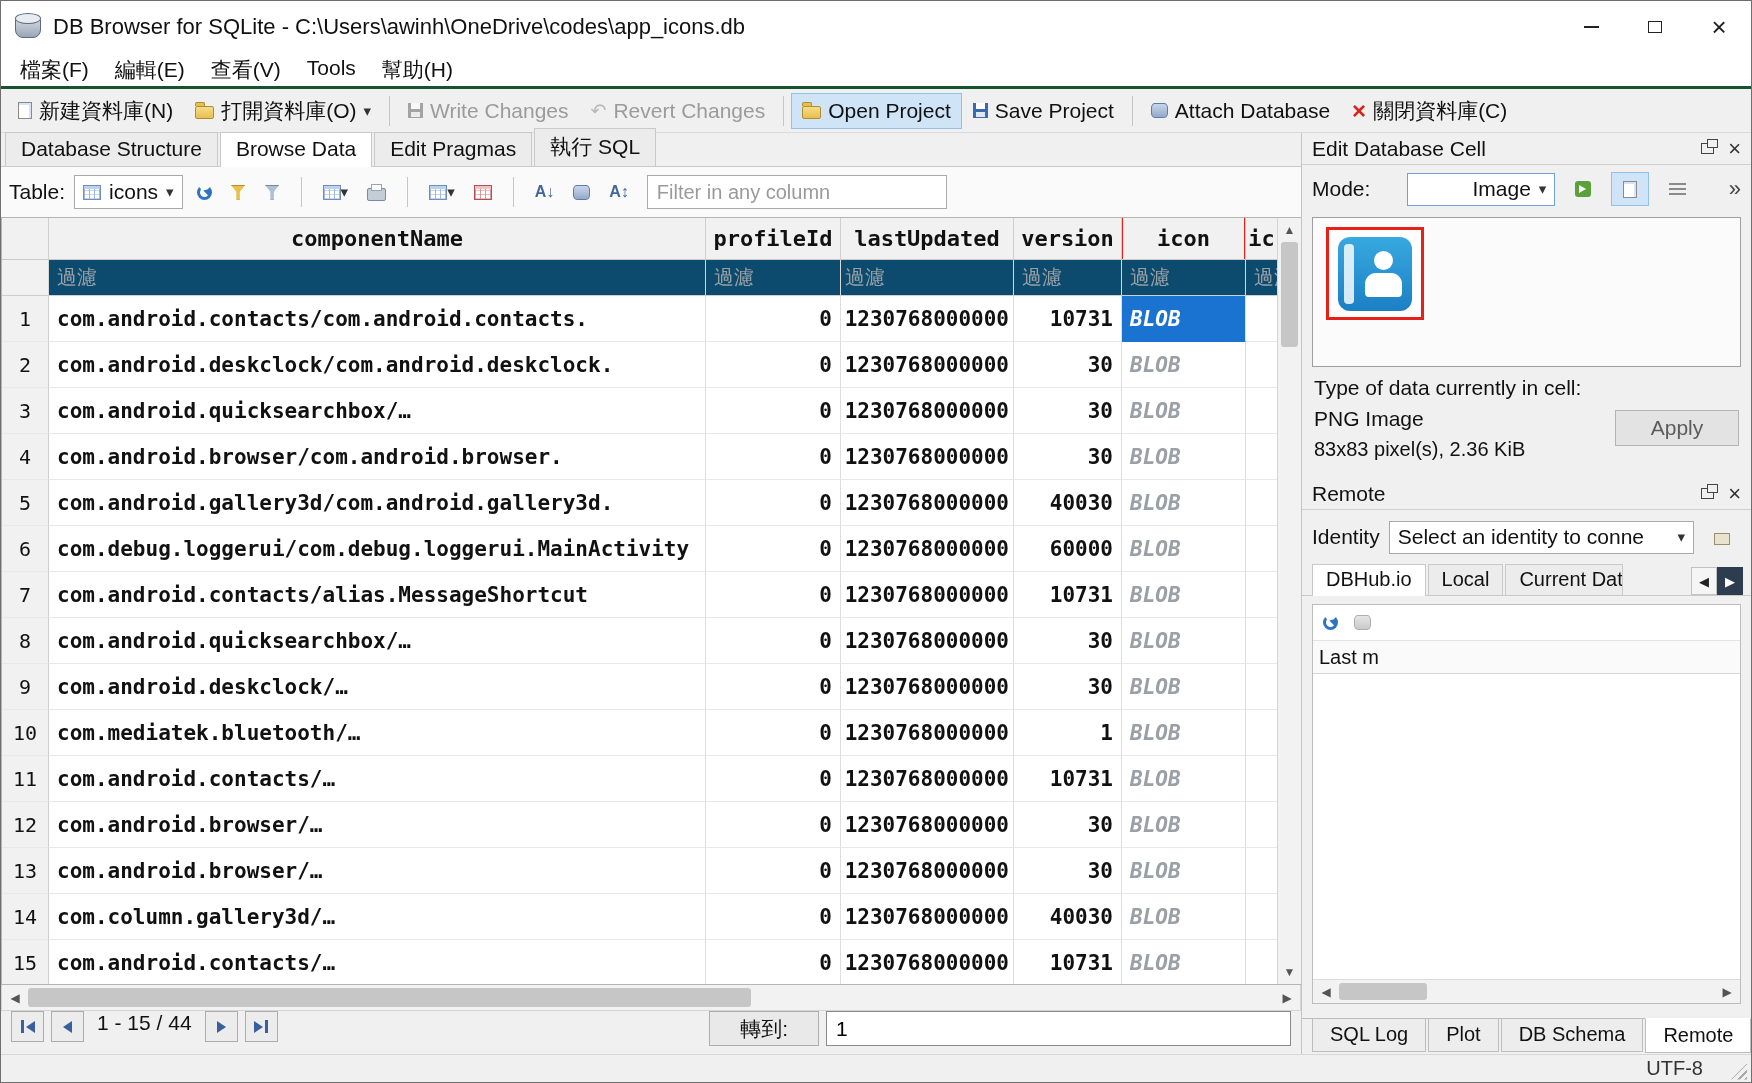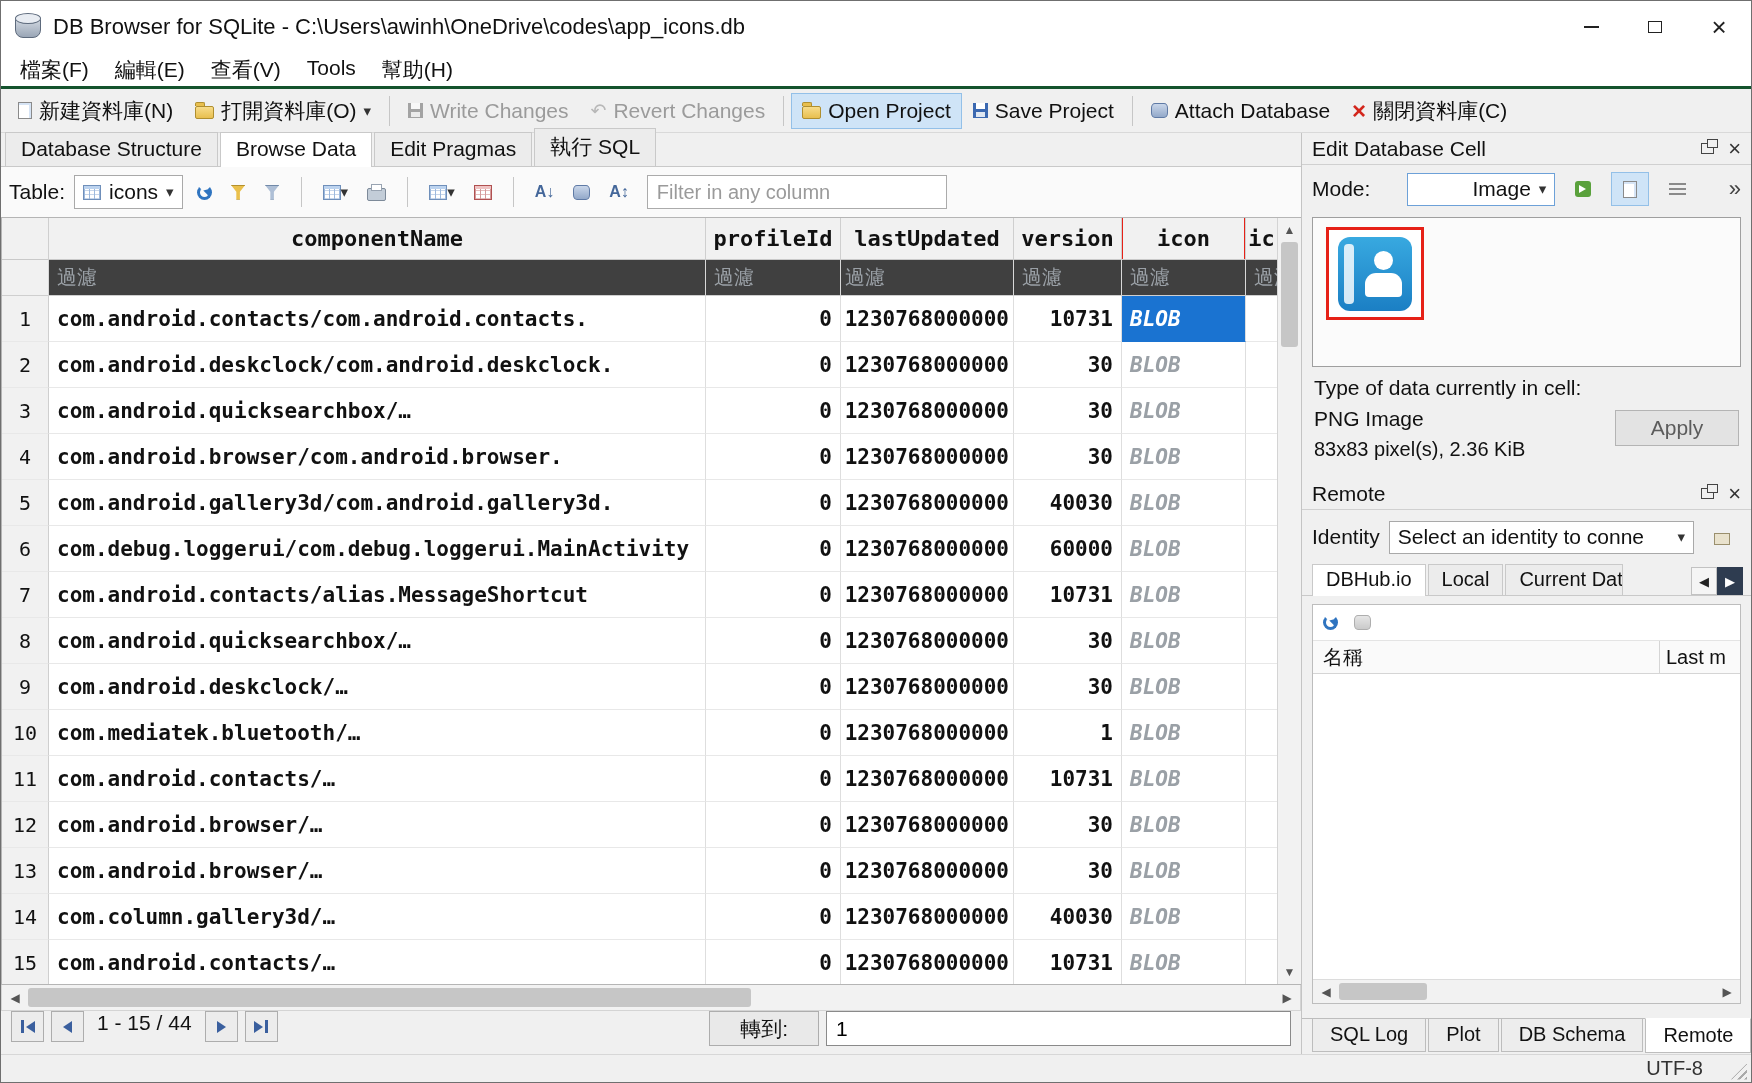--- a/index.html
+++ b/index.html
@@ -76,21 +76,21 @@
   .filter-any { margin-left:4px; width:300px; height:34px; border:1px solid #ababab; font-size:20px; padding:0 9px; color:#444; font-family:inherit; background:#fff; }
   .filter-any::placeholder { color:#9a9a9a; }
   
   .grid { height:768px; display:flex; background:#fff; border:1px solid #b5b5b5; border-right:none; flex:none; }
   .grid-cols { flex:1; display:flex; flex-direction:column; min-width:0; overflow:hidden; }
   .grid-head { display:flex; height:42px; flex:none; }
   .gh { background:#f1f1f1; border-right:1px solid #cfcfcf; border-bottom:1px solid #c9c9c9;
         display:flex; align-items:center; justify-content:center;
         font-family:"DejaVu Sans Mono", monospace; font-weight:bold; font-size:22px; overflow:hidden; white-space:nowrap; }
   .filter-row { display:flex; height:36px; flex:none; }
-  .fc { background:#404040; border-right:1px solid #d8d8d8; border-bottom:1px solid #cfcfcf; color:#9aa0a6;
+  .fc { background:#0c4a6e; border-right:1px solid #d8d8d8; border-bottom:1px solid #cfcfcf; color:#9aa0a6;
         font-size:20px; display:flex; align-items:center; padding-left:8px; overflow:hidden; white-space:nowrap; }
   .fc.gutter-f { background:#f1f1f1; }
   .grid-row { display:flex; height:46px; flex:none; background:#fff; }
   .gc { border-right:1px solid #dedede; border-bottom:1px solid #e8e8e8;
         font-family:"DejaVu Sans Mono", monospace; font-weight:bold; font-size:21px;
         display:flex; align-items:center; padding:0 8px; overflow:hidden; white-space:nowrap; }
   .gutter  { width:47px; flex:none; }
   .gc.gutter { background:#f1f1f1; justify-content:center; font-weight:normal; font-size:20px; border-right:1px solid #cfcfcf; padding:0 2px; }
   .col-comp { width:657px; flex:none; }
   .col-prof { width:135px; flex:none; }
@@ -561,21 +561,20 @@
           <div class="ar-btn">◀</div>
           <div class="ar-btn dark">▶</div>
         </div>
       </div>
       <div class="tree-box">
         <div class="tree-toolbar">
           <span class="icn icn-refresh"></span>
           <span class="icn icn-db gray"></span>
         </div>
         <div class="tree-head">
-          <div class="th-name">名稱</div>
           <div class="th-last">Last m</div>
         </div>
         <div class="tree-body"></div>
         <div class="tree-hscroll">
           <div class="hs-btn">◀</div>
           <div class="hs-track">
               <div class="hs-thumb"></div>
             </div>
           <div class="hs-btn">▶</div>
         </div>

